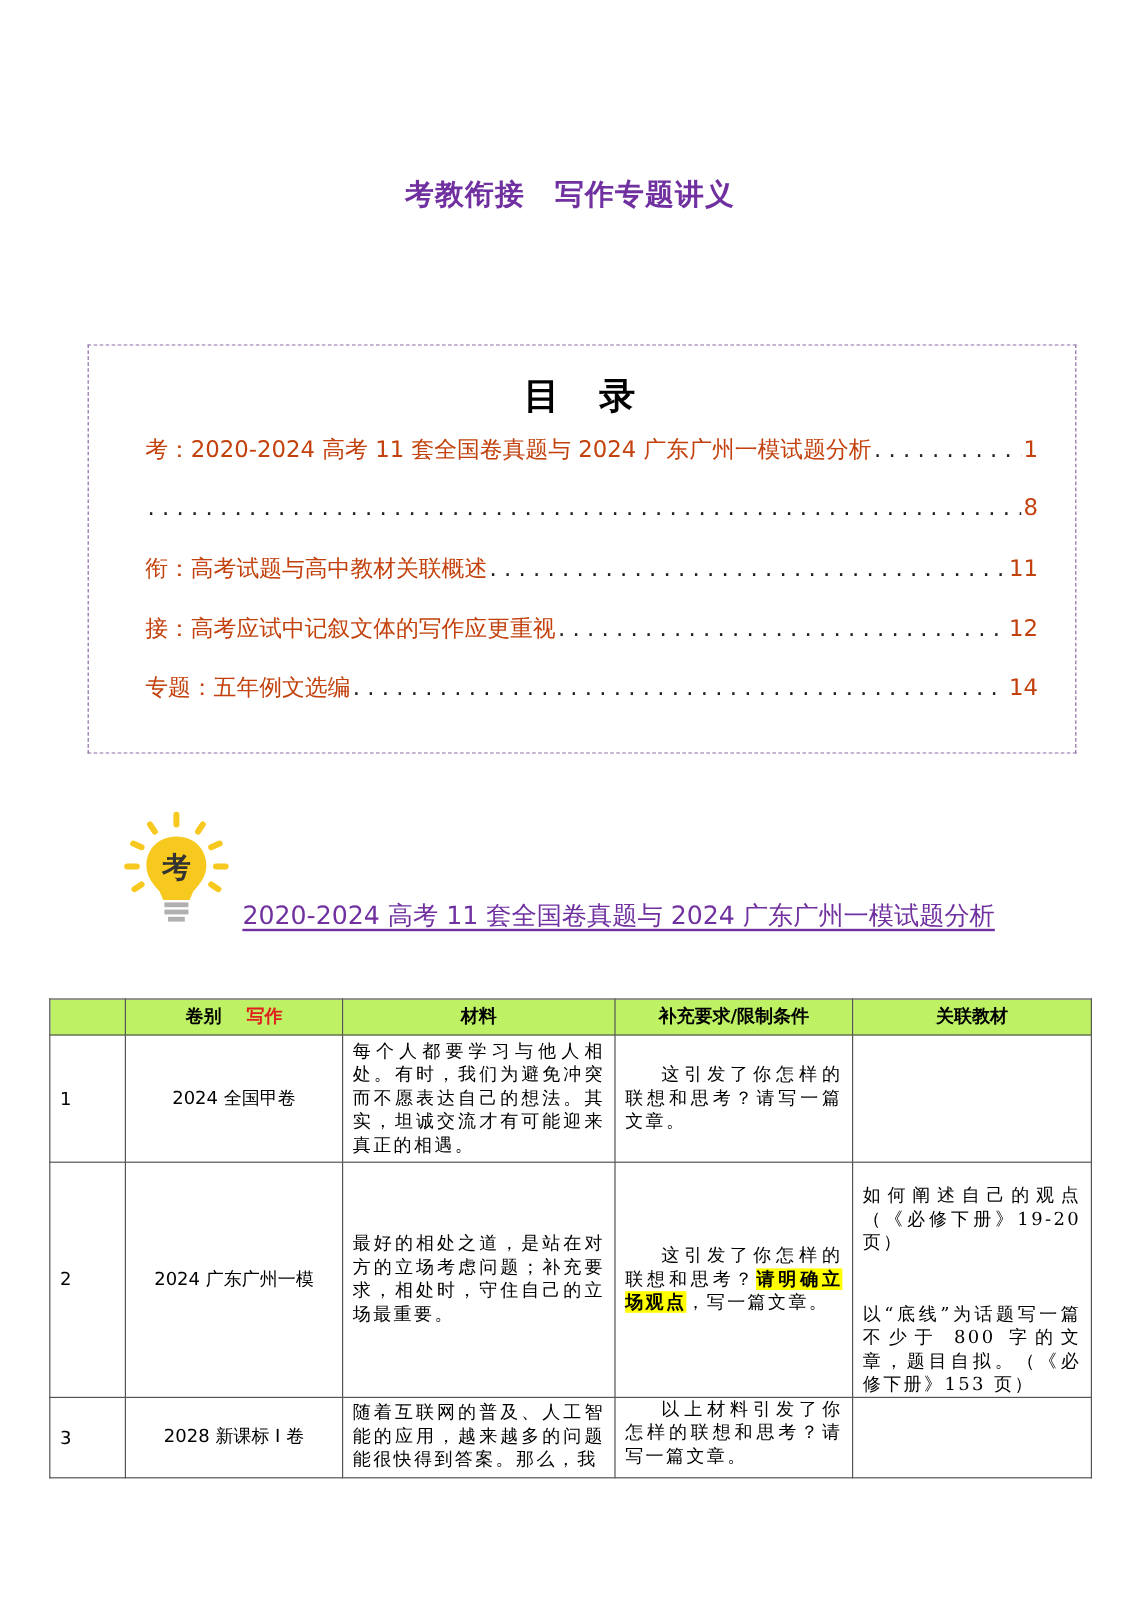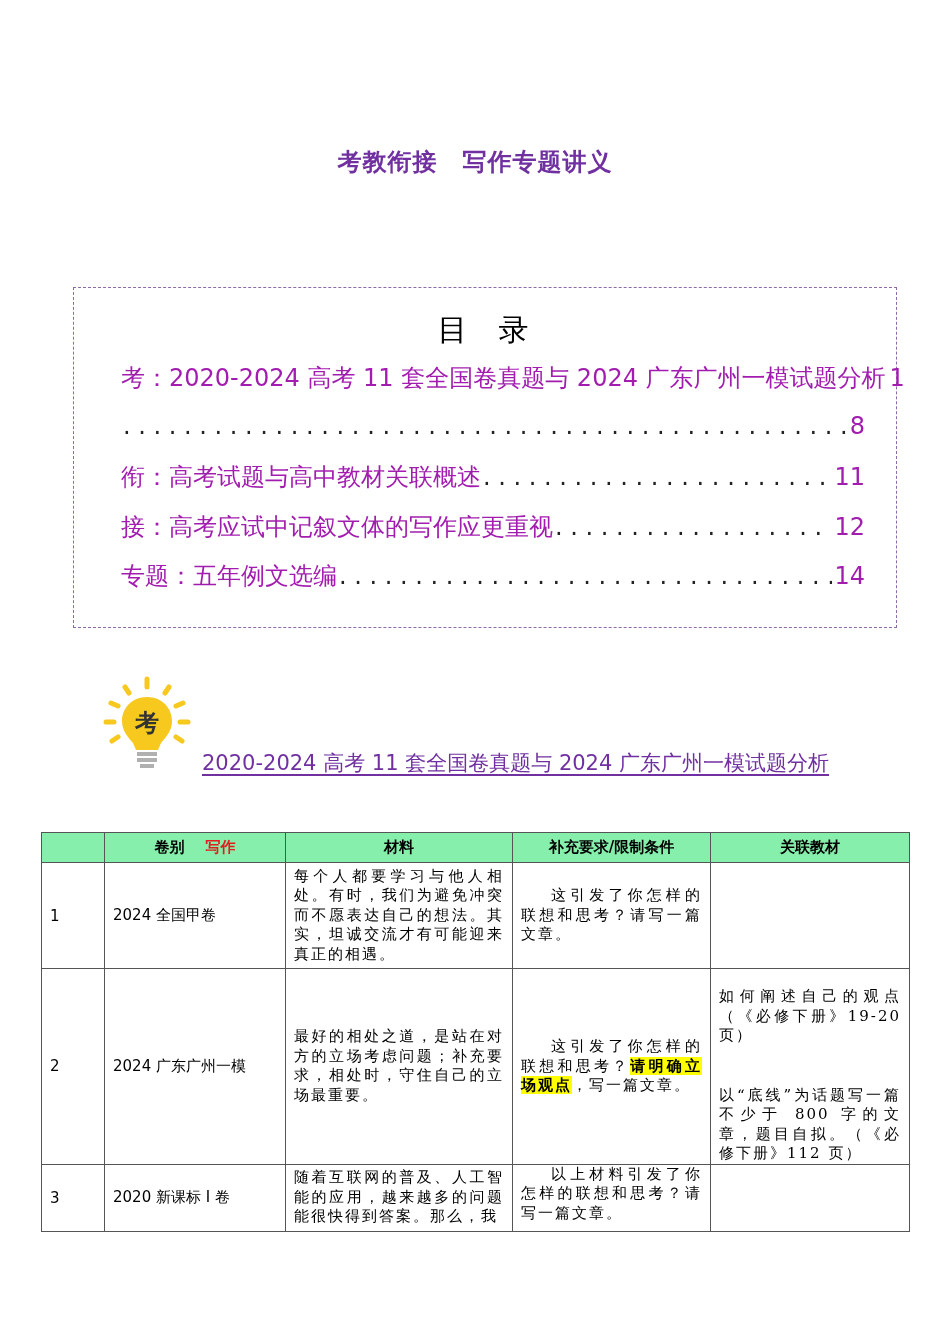--- a/index.html
+++ b/index.html
@@ -3,36 +3,36 @@
 <meta charset="utf-8">
 <style>
   html, body { margin: 0; padding: 0; background: #ffffff; }
   body { width: 950px; height: 1344px; position: relative; overflow: hidden;
          font-family: "DejaVu Sans", "Liberation Sans", sans-serif; color: #000; }
   .doc-title { position: absolute; top: 146px; left: 0; width: 950px; text-align: center;
                font-size: 24px; font-weight: bold; color: #7030a0; letter-spacing: 1px; white-space: pre; }
   .toc-box { position: absolute; left: 73px; top: 287px; width: 824px; height: 341px;
              border: 1px dashed #8e6aa8; box-sizing: border-box; }
   .toc-heading { position: absolute; top: 22px; left: 0; width: 100%; text-align: center;
-                 font-size: 30px; font-weight: normal; letter-spacing: 4px; white-space: pre; }
+                 font-size: 30px; font-weight: bold; letter-spacing: 4px; white-space: pre; }
   .toc-list { position: absolute; left: 47px; top: 74px; width: 744px; }
-  .toc-item { display: flex; align-items: baseline; height: 49.6px; font-size: 24px; color: #a21caf; }
+  .toc-item { display: flex; align-items: baseline; height: 49.6px; font-size: 19px; color: #c2410c; }
   .toc-item .label { white-space: nowrap; }
   .toc-item .dots { flex: 1; overflow: hidden; white-space: nowrap; letter-spacing: 3px; margin: 0 2px; color: #222; }
   .toc-item .dots::before { content: ". . . . . . . . . . . . . . . . . . . . . . . . . . . . . . . . . . . . . . . . . . . . . . . . . . . . . . . . . . . . . . . . . . . . . . . . . . . . . . . . . . . . . . . . . . . . . . . . . . . . . . . . . . ."; letter-spacing: 0; }
   .toc-item .page { white-space: nowrap; }
   .bulb { position: absolute; left: 100px; top: 675px; width: 95px; height: 100px; }
   .section-title { position: absolute; left: 202px; top: 749px; font-size: 21px; font-weight: normal;
                    color: #7030a0; text-decoration: underline; text-underline-offset: 4px; white-space: nowrap; }
   table.exam { position: absolute; left: 41px; top: 832px; border-collapse: collapse; table-layout: fixed; width: 868px; }
   table.exam td, table.exam th { border: 1.5px solid #555; padding: 0 8px; vertical-align: middle; font-size: 15px; }
-  table.exam th { background: #86efac; font-weight: bold; height: 29px; text-align: center; font-size: 15px; }
+  table.exam th { background: #bef264; font-weight: bold; height: 29px; text-align: center; font-size: 15px; }
   .red { color: #e01e1e; }
   td.num { text-align: left; padding-left: 24px; }
-  td.paper { text-align: left; }
+  td.paper { text-align: center; }
   td.serif { font-family: "DejaVu Serif", "Liberation Serif", serif; font-size: 14.5px; line-height: 19.5px;
              text-align: justify; letter-spacing: 2px; }
   .indent { text-indent: 2em; margin-left: 38px; }
   .hl { background: #ffff00; font-weight: bold; }
   .gap { height: 40px; }
 </style>
 </head>
 <body>
 
 <div class="doc-title">考教衔接　写作专题讲义</div>
@@ -117,24 +117,24 @@
     <td class="serif"></td>
   </tr>
   <tr style="height:183px">
     <td class="num">2</td>
     <td class="paper">2024 广东广州一模</td>
     <td class="serif">最好的相处之道，是站在对方的立场考虑问题；补充要求，相处时，守住自己的立场最重要。</td>
     <td class="serif indent"><span>这引发了你怎样的联想和思考？</span><span class="hl">请明确立场观点</span><span>，写一篇文章。</span></td>
     <td class="serif" style="vertical-align:top;padding-top:18px">
       <div>如何阐述自己的观点（《必修下册》19-20 页）</div>
       <div class="gap"></div>
-      <div>以“底线”为话题写一篇不少于 800 字的文章，题目自拟。（《必修下册》112 页）</div>
+      <div>以“底线”为话题写一篇不少于 800 字的文章，题目自拟。（《必修下册》153 页）</div>
     </td>
   </tr>
   <tr style="height:67px">
     <td class="num">3</td>
-    <td class="paper">2020 新课标 I 卷</td>
+    <td class="paper">2028 新课标 I 卷</td>
     <td class="serif">随着互联网的普及、人工智能的应用，越来越多的问题能很快得到答案。那么，我</td>
     <td class="serif indent" style="vertical-align:top">以上材料引发了你怎样的联想和思考？请写一篇文章。</td>
     <td class="serif"></td>
   </tr>
 </tbody>
   </table>
 
 </body></html>

